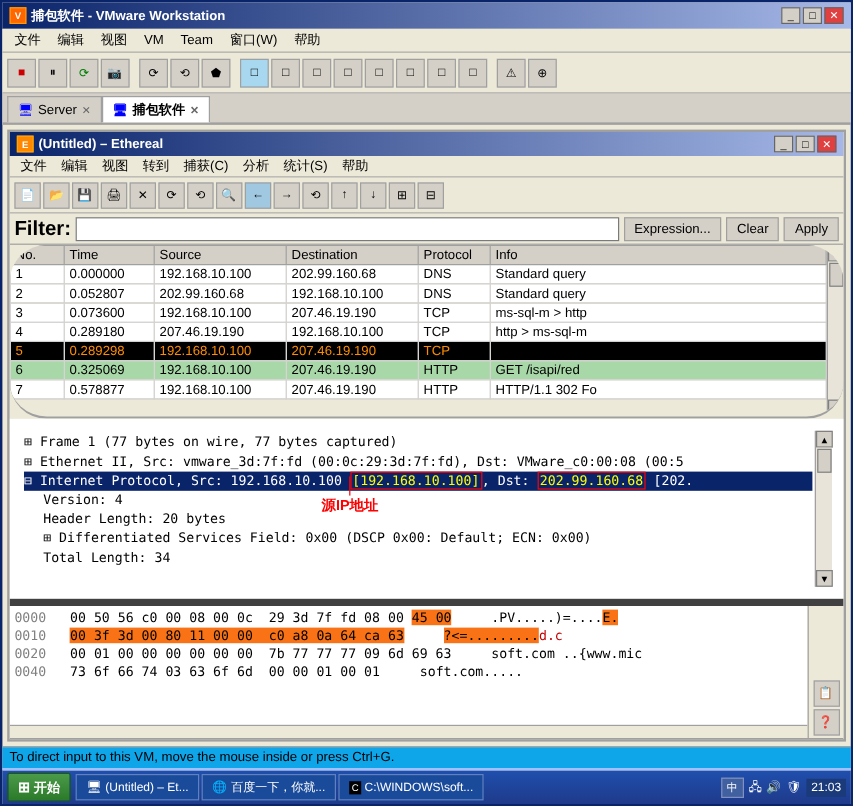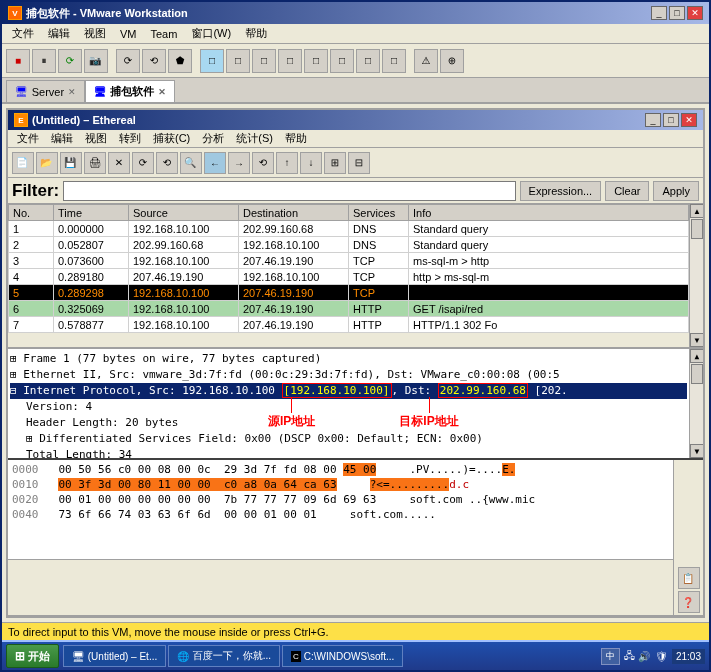--- a/index.html
+++ b/index.html
@@ -46,21 +46,21 @@
 
     
     .packet-table-container { height: 145px; overflow: hidden; border-bottom: 2px solid #a0a0a0; }
     .packet-table { width: 100%; border-collapse: collapse; font-size: 11px; }
     .packet-table th { background: #d4d0c8; border: 1px solid #a0a0a0; padding: 1px 4px; text-align: left; font-weight: normal; height: 16px; }
     .packet-table td { border: 1px solid #d0d0d0; padding: 1px 4px; height: 16px; white-space: nowrap; overflow: hidden; }
     .row-white { background: white; }
     .row-green { background: #a8d8a8; }
 
     
-    .packet-detail { height: 111px; background: white; border-bottom: 2px solid #404040; overflow: hidden; padding: 0; font-size: 11px; font-family: monospace; position: relative; }
+    .packet-detail { height: 156px; background: white; border-bottom: 6px solid #404040; overflow: hidden; padding: 10px; font-size: 11px; font-family: monospace; position: relative; }
     .detail-line { line-height: 16px; white-space: nowrap; }
     .detail-line.selected { background: #0a246a; color: white; }
     .detail-indent { padding-left: 16px; }
 
     
     .hex-dump { height: 100px; background: white; overflow: hidden; padding: 2px 4px; font-size: 11px; font-family: monospace; border-bottom: 1px solid #a0a0a0; }
     .hex-line { line-height: 15px; white-space: nowrap; }
     .hex-highlight { background: #f97316; }
 
     .taskbar { background: linear-gradient(to bottom, #1f4fad, #1f3a8a); height: 30px; display: flex; align-items: center; padding: 0 4px; gap: 4px; border-top: 2px solid #a0c0ff; }
@@ -68,21 +68,21 @@
     .taskbar-item { background: #1a4a9a; color: white; padding: 2px 8px; border: 1px solid #6080c0; font-size: 10px; height: 22px; display: flex; align-items: center; cursor: pointer; min-width: 60px; }
     .system-tray { margin-left: auto; display: flex; align-items: center; gap: 4px; color: white; font-size: 10px; }
 
     .scrollbar-v { width: 14px; background: #d4d0c8; border-left: 1px solid #a0a0a0; display: flex; flex-direction: column; }
     .scroll-btn { width: 14px; height: 14px; background: #d4d0c8; border: 1px solid #808080; display: flex; align-items: center; justify-content: center; font-size: 8px; cursor: pointer; }
     .scroll-track { flex: 1; background: #e8e4da; }
     .scroll-thumb { width: 12px; height: 20px; background: #d4d0c8; border: 1px solid #808080; margin: 1px; }
 
     .inner-content { display: flex; flex-direction: column; flex: 1; overflow: hidden; }
 
-    .vmware-status { background: #fde047; padding: 2px 6px; font-size: 11px; border-top: 1px solid #a0a0a0; height: 18px; display: flex; align-items: center; }
+    .vmware-status { background: #0ea5e9; padding: 2px 6px; font-size: 11px; border-top: 1px solid #a0a0a0; height: 18px; display: flex; align-items: flex-start; }
   </style>
 </head>
 <body>
 
 <div class="vmware-window">
 
   <div class="title-bar">
     <div class="title-bar-text">
       <span style="width:14px;height:14px;background:#ff6600;border:1px solid #ff9900;display:inline-block;font-size:8px;color:white;text-align:center;line-height:14px;">V</span>
       <span>捕包软件 - VMware Workstation</span>
@@ -186,30 +186,30 @@
     <div class="filter-bar">
       <span class="filter-label">Filter:</span>
       <input class="filter-input" type="text" value="" style="">
       <button class="filter-btn">Expression...</button>
       <button class="filter-btn">Clear</button>
       <button class="filter-btn">Apply</button>
     </div>
 
     <div class="inner-content">
 
-      <div class="packet-table-container" style="display:flex;">
+      <div class="packet-table-container" style="display:flex;border-radius:31px;">
         <div style="flex:1;overflow:hidden;">
           <table class="packet-table">
             <thead>
               <tr>
                 <th style="width:45px;">No.</th>
                 <th style="width:75px;">Time</th>
                 <th style="width:110px;">Source</th>
                 <th style="width:110px;">Destination</th>
-                <th style="width:60px;">Services</th>
+                <th style="width:60px;">Protocol</th>
                 <th>Info</th>
               </tr>
             </thead>
             <tbody>
               <tr class="row-white">
                 <td>1</td>
                 <td>0.000000</td>
                 <td>192.168.10.100</td>
                 <td>202.99.160.68</td>
                 <td>DNS</td>
@@ -285,24 +285,20 @@
           <div class="detail-line detail-indent">Version: 4</div>
           <div class="detail-line detail-indent">Header Length: 20 bytes</div>
           <div class="detail-line detail-indent">⊞ Differentiated Services Field: 0x00 (DSCP 0x00: Default; ECN: 0x00)</div>
           <div class="detail-line detail-indent">Total Length: 34</div>
 
           <div style="position:absolute;top:48px;left:260px;display:flex;gap:4px;align-items:flex-start;pointer-events:none;">
             <div style="display:flex;flex-direction:column;align-items:center;">
               <div style="width:1px;height:16px;background:red;"></div>
               <div style="color:red;font-size:12px;font-weight:bold;font-family:Arial;">源IP地址</div>
             </div>
-            <div style="display:flex;flex-direction:column;align-items:center;margin-left:80px;">
-              <div style="width:1px;height:16px;background:red;"></div>
-              <div style="color:red;font-size:12px;font-weight:bold;font-family:Arial;">目标IP地址</div>
-            </div>
           </div>
         </div>
         <div class="scrollbar-v">
           <div class="scroll-btn">▲</div>
           <div class="scroll-track">
             <div class="scroll-thumb"></div>
           </div>
           <div class="scroll-btn">▼</div>
         </div>
       </div>

